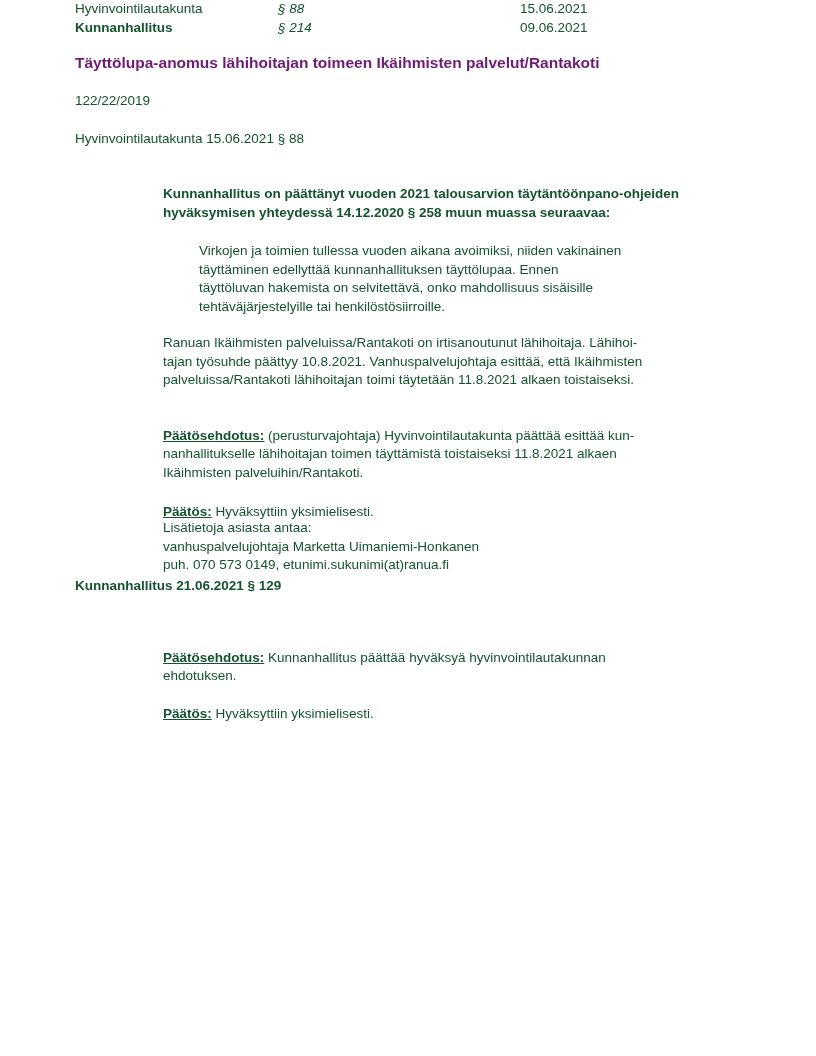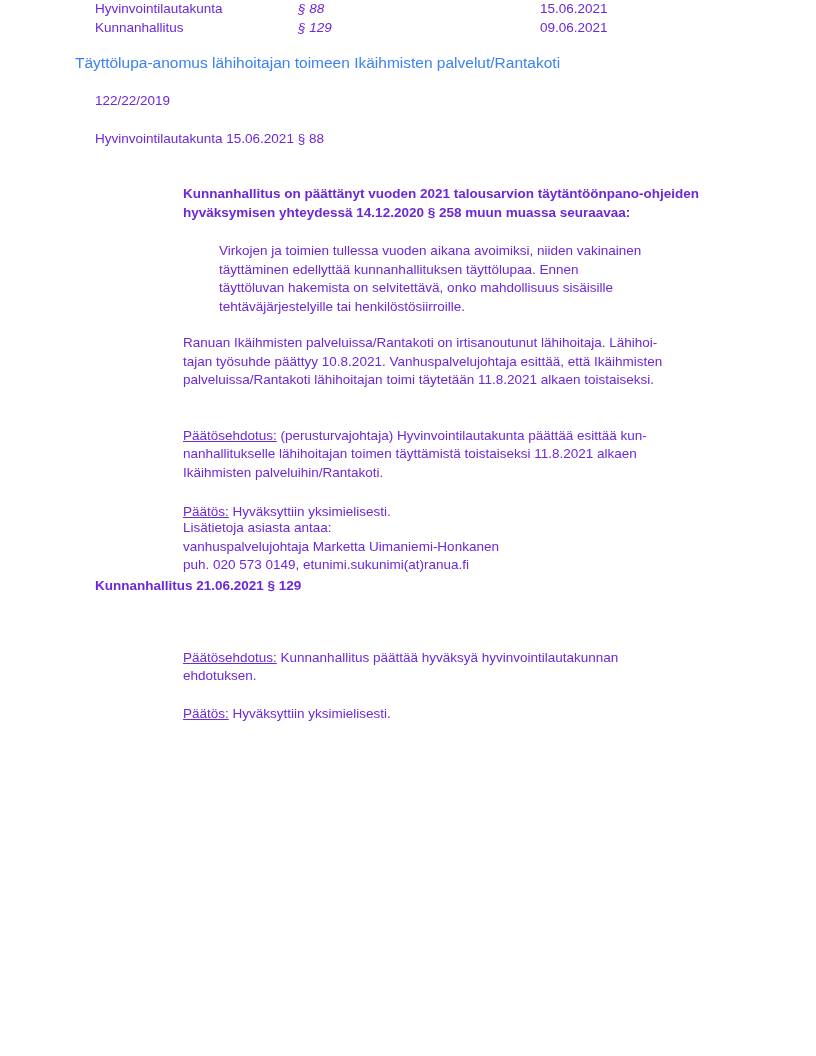--- a/index.html
+++ b/index.html
@@ -14,53 +14,52 @@
     position: relative;
     width: 816px; height: 1056px;
     background: #ffffff;
     overflow: hidden;
   }
   .t {
     position: absolute;
     font-size: 13.5px;
     line-height: 18.6px;
     white-space: pre-line;
-    color: #6d28d9;
-    margin-left: 20px;
+    color: #14532d;
   }
   .doc-title {
     position: absolute;
     font-size: 15.5px;
     line-height: 20px;
-    font-weight: 400;
+    font-weight: 700;
     white-space: nowrap;
-    color: #3b82f6;
+    color: #701a75;
   }
   .lead-label {
-    font-weight: 400;
+    font-weight: 700;
     text-decoration: underline;
   }
   .col-body    { left: 75px;  }
   .col-section { left: 278px; font-style: italic; }
   .col-date    { left: 520px; }
   .indent-1 { left: 163px; width: 620px; }
   .indent-2 { left: 199px; width: 560px; }
   .margin-0 { left: 75px; }
 </style>
 </head>
 <body>
 
 <div class="page">
 
   <div class="t col-body" style="top:0;">Hyvinvointilautakunta</div>
   <div class="t col-section" style="top:0;">§ 88</div>
   <div class="t col-date" style="top:0;">15.06.2021</div>
 
-  <div class="t col-body" style="top:18.5px;">Kunnanhallitus</div>
-  <div class="t col-section" style="top:18.5px;">§ 129</div>
+  <div class="t col-body" style="top:18.5px;font-weight:bold;">Kunnanhallitus</div>
+  <div class="t col-section" style="top:18.5px;">§ 214</div>
   <div class="t col-date" style="top:18.5px;">09.06.2021</div>
 
   <div class="doc-title margin-0" style="top:53px;">Täyttölupa-anomus lähihoitajan toimeen Ikäihmisten palvelut/Rantakoti</div>
 
   <div class="t margin-0" style="top:92px;">122/22/2019</div>
 
   <div class="t margin-0" style="top:130px;">Hyvinvointilautakunta 15.06.2021 § 88</div>
 
   <div class="t indent-1" style="top:185px;font-weight:bold;">Kunnanhallitus on päättänyt vuoden 2021 talousarvion täytäntöönpano-ohjeiden
 hyväksymisen yhteydessä 14.12.2020 § 258 muun muassa seuraavaa:</div>
@@ -79,21 +78,21 @@
 nanhallitukselle lähihoitajan toimen täyttämistä toistaiseksi 11.8.2021 alkaen
 Ikäihmisten palveluihin/Rantakoti.</span>
   </div>
 
   <div class="t indent-1" style="top:484px;">
     <span class="lead-label">Päätös:</span><span> Hyväksyttiin yksimielisesti.</span>
   </div>
 
   <div class="t indent-1" style="top:519px;">Lisätietoja asiasta antaa:
 vanhuspalvelujohtaja Marketta Uimaniemi-Honkanen
-puh. 020 573 0149, etunimi.sukunimi(at)ranua.fi</div>
+puh. 070 573 0149, etunimi.sukunimi(at)ranua.fi</div>
 
   <div class="t margin-0" style="top:577px;font-weight:bold;">Kunnanhallitus 21.06.2021 § 129</div>
 
   <div class="t indent-1" style="top:630px;">
     <span class="lead-label">Päätösehdotus:</span><span> Kunnanhallitus päättää hyväksyä hyvinvointilautakunnan
 ehdotuksen.</span>
   </div>
 
   <div class="t indent-1" style="top:686px;">
     <span class="lead-label">Päätös:</span><span> Hyväksyttiin yksimielisesti.</span>

